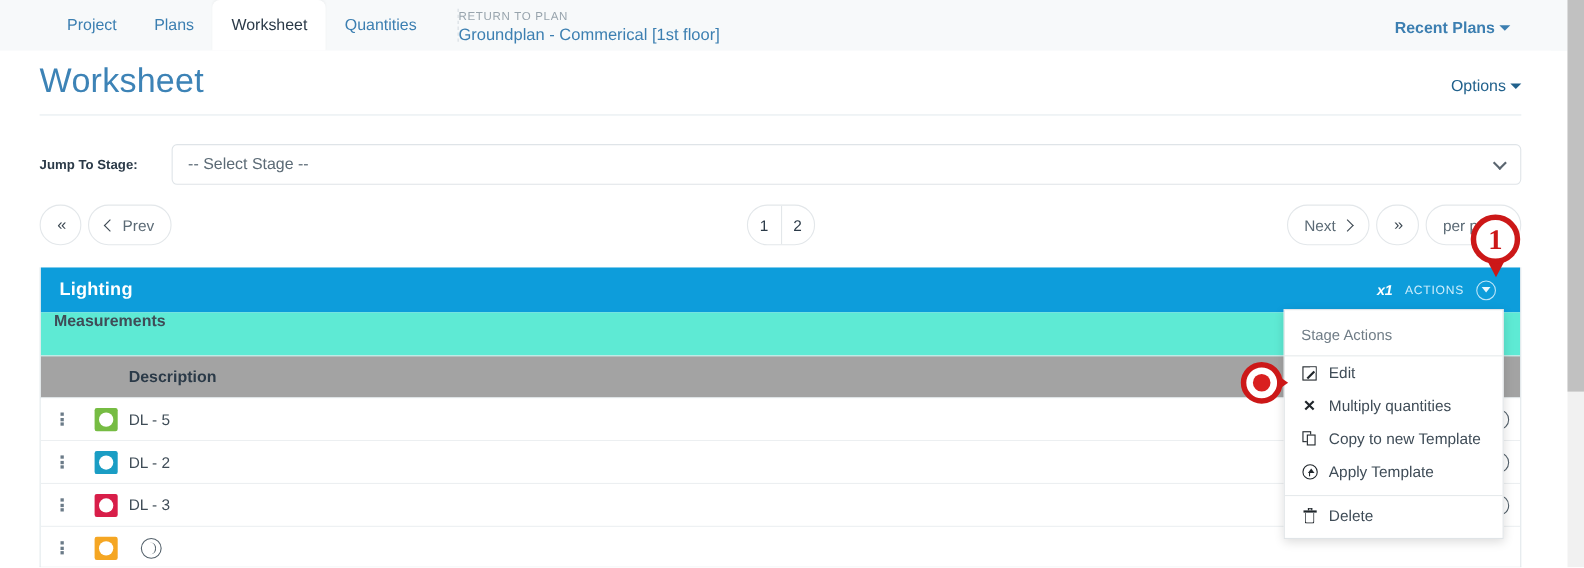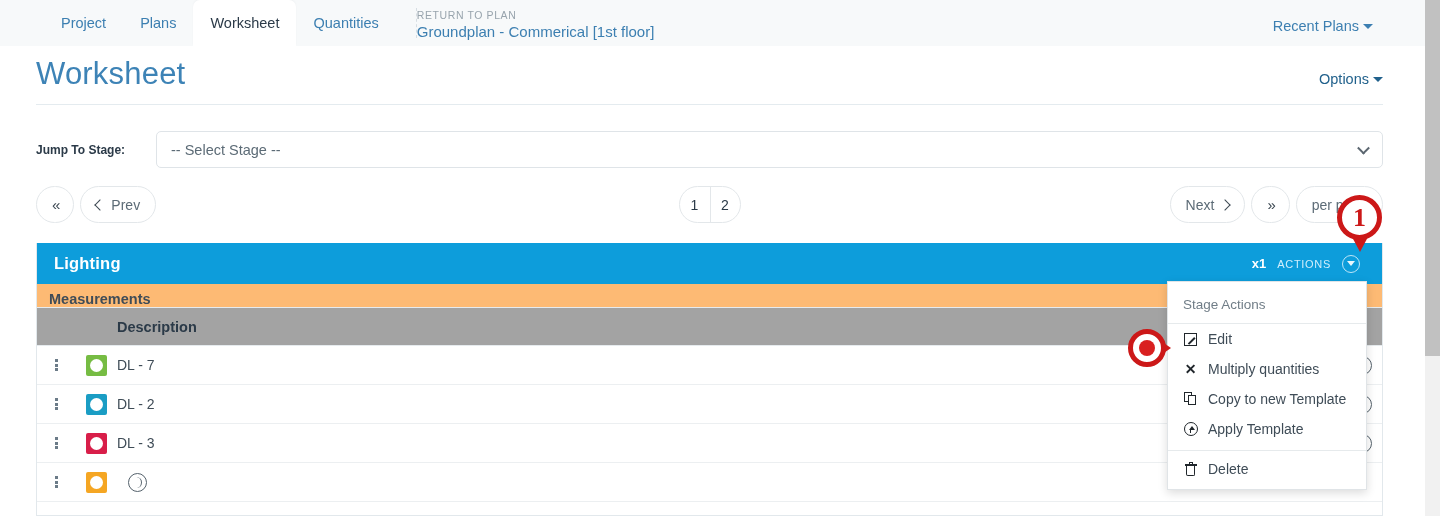--- a/index.html
+++ b/index.html
@@ -36,21 +36,21 @@
     border-left: 1px dashed #d6dde2;
   }
   .plan-block { padding-bottom: 6px; line-height: 1.15; }
   .plan-kicker {
     font-size: 10.5px; letter-spacing: .6px; color:#98a4ad;
     text-transform: uppercase; font-weight: 400;
   }
   .plan-name { font-size: 15px; color:#3c7fb1; margin-top: 2px; }
   .recent-plans {
     position:absolute; right: 52px; bottom: 12px;
-    font-size: 14.5px; color:#3c7fb1; cursor:pointer;
+    font-size: 14.5px; color:#3c7fb1; cursor:pointer;font-weight:bold;
   }
   .caret {
     display:inline-block; width:0;height:0; margin-left:4px;
     border-left:5px solid transparent; border-right:5px solid transparent;
     border-top:5px solid currentColor; vertical-align: 2px;
   }
 
   
   .page-head {
     position:absolute; left: 36px; top: 56px; width: 1347px;
@@ -110,38 +110,38 @@
     position:absolute; left:36px; top:243px; width:1347px; height: 273px;
     border: 1px solid #e2e8ec; border-top: none; background:#fff;
     overflow:hidden;
   }
   .stage-header {
     height: 41px; background:#0d9ddb; color:#fff;
     display:flex; align-items:center; padding: 0 22px 0 17px;
   }
   .stage-name { font-size: 16.5px; font-weight:700; letter-spacing:.2px; }
   .stage-header-right { margin-left:auto; display:flex; align-items:center; gap: 11px; }
-  .stage-mult { font-size: 13px; font-weight:700; }
+  .stage-mult { font-size: 13px; font-weight:700; font-style: italic; }
   .stage-actions-label {
     font-size: 11px; letter-spacing: .7px; color:#cfeefc; text-transform: uppercase;
   }
   .actions-toggle {
     width: 18px; height:18px; border-radius: 50%;
     border: 1.5px solid #bde5f8; display:flex; align-items:center; justify-content:center;
     cursor:pointer;
   }
   .actions-toggle i {
     display:block; width:0;height:0;
     border-left:4.5px solid transparent; border-right:4.5px solid transparent;
     border-top:5px solid #eaf7fd;
   }
 
   .meas-row {
-    height: 24px; display:flex; align-items:flex-end; padding-left: 12px;
-    border-bottom: 1px solid #e6ebee; background:#fdba74;
+    height: 40px; display:flex; align-items:flex-start; padding-left: 12px;
+    border-bottom: 1px solid #e6ebee; background:#5eead4;
   }
   .meas-title { font-size: 14.5px; font-weight:600; color:#3f4c57; }
 
   .table-head {
     height: 38px; display:flex; align-items:center;
     border-bottom: 1px solid #e6ebee; background:#a3a3a3;
   }
   .col-handle { width: 38px; }
   .col-swatch { width: 42px; }
   .col-desc { flex:1; font-size: 14.5px; font-weight:700; color:#2b3a48; }
@@ -380,21 +380,21 @@
             <span></span>
             <span></span>
             <span></span>
           </div>
         </div>
       <div class="swatch-cell">
         <div class="swatch" id="sw0" style="background: rgb(118, 188, 67);">
             <i></i>
           </div>
       </div>
-      <div class="desc-cell">DL - 7</div>
+      <div class="desc-cell">DL - 5</div>
       <div class="row-icon-cell">
           <div class="row-icon"></div>
         </div>
     </div>
 
     <div class="data-row">
       <div class="handle">
           <div>
             <span></span>
             <span></span>

